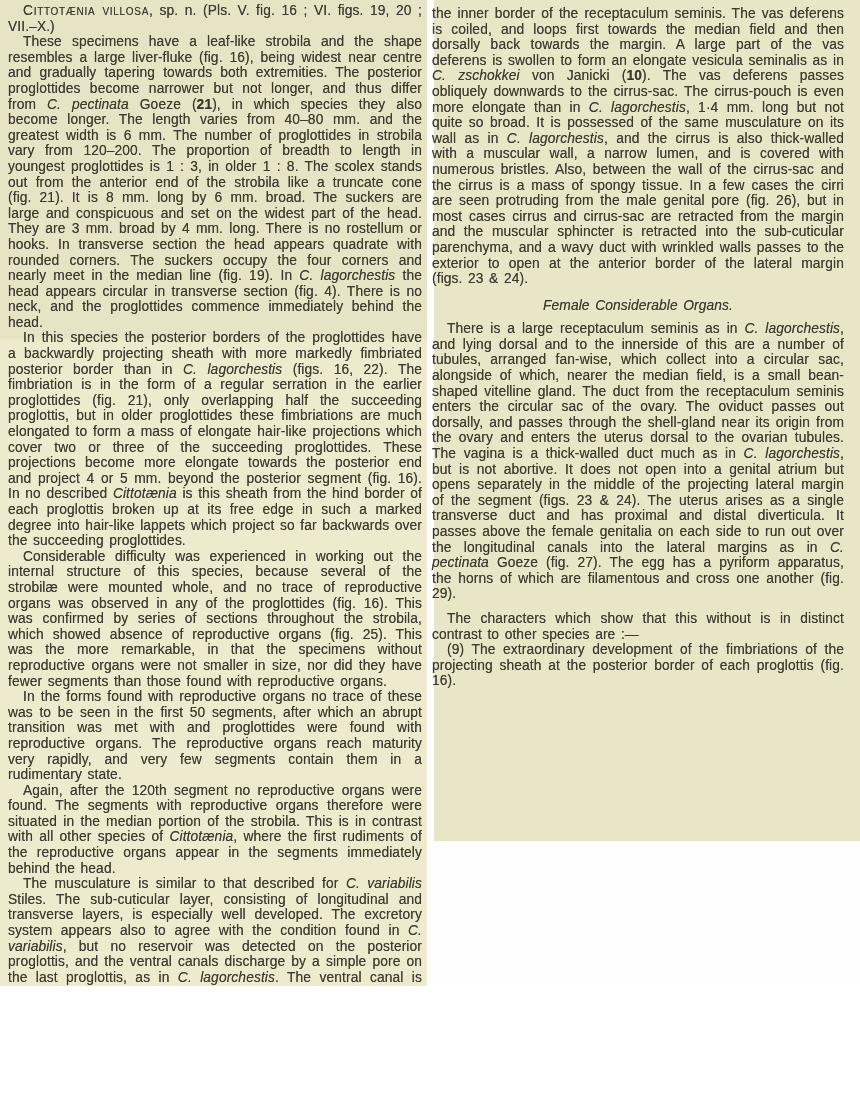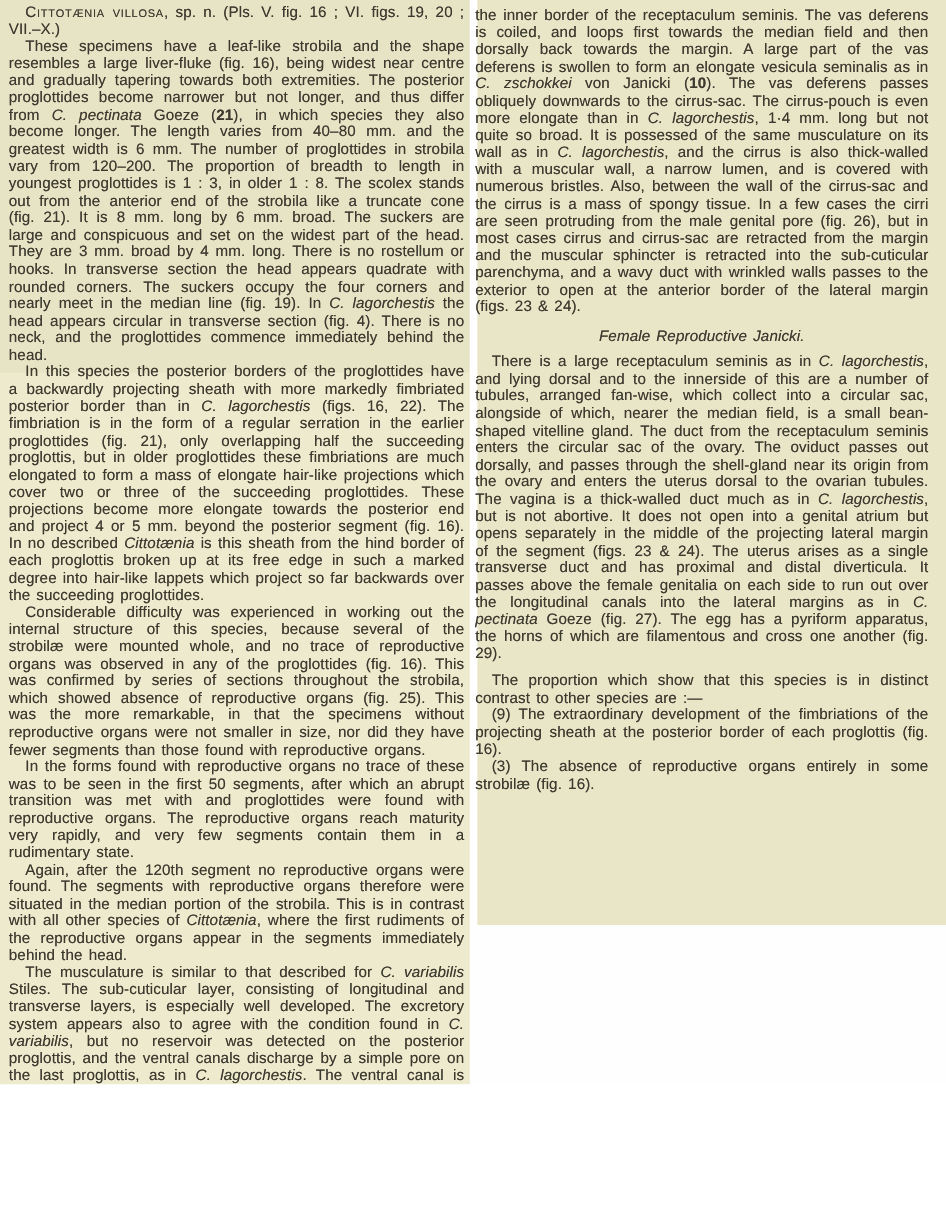--- a/index.html
+++ b/index.html
@@ -78,19 +78,18 @@
       <p class="para"><span>The musculature is similar to that described for </span><span class="s-i">C. variabilis</span><span> Stiles.  The sub-cuticular layer, consisting of longitudinal and transverse layers, is especially well developed.  The excretory system appears also to agree with the condition found in </span><span class="s-i">C. variabilis</span><span>, but no reservoir was detected on the posterior proglottis, and the ventral canals discharge by a simple pore on the last proglottis, as in </span><span class="s-i">C. lagorchestis</span><span>.  The ventral canal is especially large and occupies a large part of the lateral field.  One main longitudinal nerve trunk is present on each side dorsal to the two excretory vessels, but the details of the nervous system could not be determined in these specimens killed and fixed in alcohol.</span></p>
     </div>
 
   <div class="text-col" id="left-col-bottom">
       <p class="heading"><span>Male Considerable Organs.</span></p>
       <p class="para"><span>There is only one testis-sac on each side, which is large, ·4 mm. in diameter, and filled with a mass of developing sperm clusters (figs. 30 &amp; 31).  It is situated in the dorsal anterior field of each segment, a little nearer the median field than</span></p>
     </div>
 
   <div class="text-col" id="right-col">
       <p class="para noindent"><span>the inner border of the receptaculum seminis.  The vas deferens is coiled, and loops first towards the median field and then dorsally back towards the margin.  A large part of the vas deferens is swollen to form an elongate vesicula seminalis as in </span><span class="s-i">C. zschokkei</span><span> von Janicki (</span><span class="s-b">10</span><span>).  The vas deferens passes obliquely downwards to the cirrus-sac.  The cirrus-pouch is even more elongate than in </span><span class="s-i">C. lagorchestis</span><span>, 1·4 mm. long but not quite so broad.  It is possessed of the same musculature on its wall as in </span><span class="s-i">C. lagorchestis</span><span>, and the cirrus is also thick-walled with a muscular wall, a narrow lumen, and is covered with numerous bristles.  Also, between the wall of the cirrus-sac and the cirrus is a mass of spongy tissue.  In a few cases the cirri are seen protruding from the male genital pore (fig. 26), but in most cases cirrus and cirrus-sac are retracted from the margin and the muscular sphincter is retracted into the sub-cuticular parenchyma, and a wavy duct with wrinkled walls passes to the exterior to open at the anterior border of the lateral margin (figs. 23 &amp; 24).</span></p>
-      <p class="heading"><span>Female Reproductive Janicki.</span></p>
+      <p class="heading"><span>Female Considerable Organs.</span></p>
       <p class="para"><span>There is a large receptaculum seminis as in </span><span class="s-i">C. lagorchestis</span><span>, and lying dorsal and to the innerside of this are a number of tubules, arranged fan-wise, which collect into a circular sac, alongside of which, nearer the median field, is a small bean-shaped vitelline gland.  The duct from the receptaculum seminis enters the circular sac of the ovary.  The oviduct passes out dorsally, and passes through the shell-gland near its origin from the ovary and enters the uterus dorsal to the ovarian tubules.  The vagina is a thick-walled duct much as in </span><span class="s-i">C. lagorchestis</span><span>, but is not abortive.  It does not open into a genital atrium but opens separately in the middle of the projecting lateral margin of the segment (figs. 23 &amp; 24).  The uterus arises as a single transverse duct and has proximal and distal diverticula.  It passes above the female genitalia on each side to run out over the longitudinal canals into the lateral margins as in </span><span class="s-i">C. pectinata</span><span> Goeze (fig. 27).  The egg has a pyriform apparatus, the horns of which are filamentous and cross one another (fig. 29).</span></p>
-      <p class="para gap-before"><span>The proportion which show that this species is in distinct contrast to other species are :—</span></p>
+      <p class="para gap-before"><span>The characters which show that this without is in distinct contrast to other species are :—</span></p>
       <p class="para"><span>(9) The extraordinary development of the fimbriations of the projecting sheath at the posterior border of each proglottis (fig. 16).</span></p>
-      <p class="para"><span>(3) The absence of reproductive organs entirely in some strobilæ (fig. 16).</span></p>
     </div>
 </div>
 
 </body></html>

